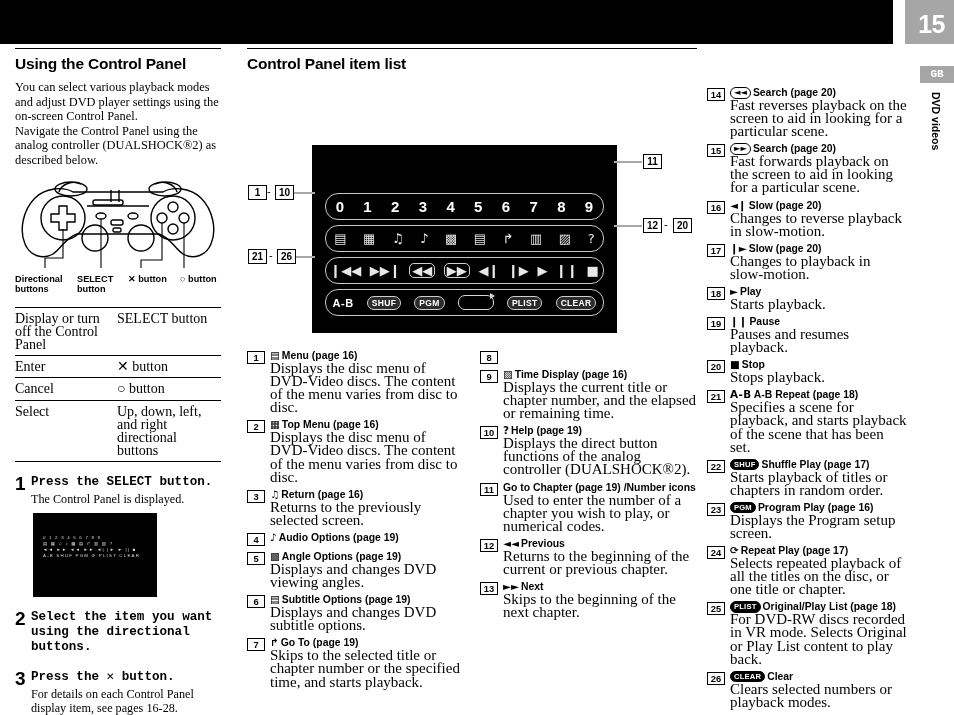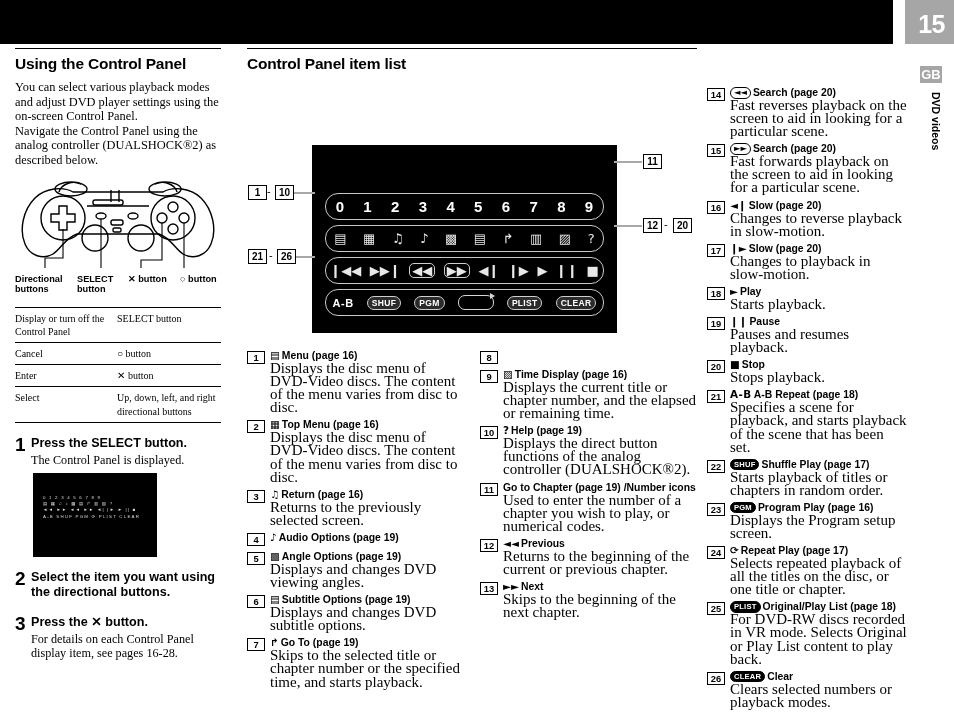--- a/index.html
+++ b/index.html
@@ -10,22 +10,22 @@
   }
   
   #top-black-bar{position:absolute;left:0;top:0;width:893px;height:44px;background:#000;}
   #page-number-band{position:absolute;left:905px;top:0;width:49px;height:44px;background:#a6a6a6;}
   #page-number-band .num{
     position:absolute;right:9px;bottom:5px;color:#fff;
     font-family:"Liberation Sans", sans-serif;font-weight:bold;font-size:25px;letter-spacing:-0.5px;
   }
   
   #lang-badge{
-    position:absolute;left:920px;top:66px;width:22px;height:17px;background:#a6a6a6;
-    color:#fff;font-family:Liberation Sans, sans-serif;font-weight:bold;font-size:13px;
+    position:absolute;left:920px;top:66px;width:34px;height:17px;background:#a6a6a6;
+    color:#fff;font-family:Liberation Mono, monospace;font-weight:bold;font-size:11px;
     text-align:center;line-height:17px;
   }
   #side-tab-label{
     position:absolute;left:920px;top:92px;width:22px;height:70px;
     font-family:"Liberation Sans", sans-serif;font-weight:bold;font-size:10.5px;color:#000;
     writing-mode:vertical-rl;text-orientation:mixed;
   }
   
   .col{position:absolute;top:48px;}
   #col-left{left:15px;width:206px;}
@@ -40,35 +40,35 @@
   p.body{font-size:12.4px;line-height:14.6px;margin:0 0 0 0;}
 
   
   #controller-figure{position:relative;width:206px;height:125px;margin-top:8px;}
   #controller-figure svg{display:block;}
   .ctrl-callout{
     position:absolute;font-family:"Liberation Sans", sans-serif;font-weight:bold;
     font-size:9.2px;line-height:10.4px;color:#000;
   }
   
-  table.ops{border-collapse:collapse;width:206px;margin-top:6px;font-size:10px;}
+  table.ops{border-collapse:collapse;width:206px;margin-top:6px;font-size:14px;}
   table.ops td{padding:4px 0 4px 0;vertical-align:top;line-height:13.2px;}
   table.ops td.c1{width:96px;padding-right:6px;}
   table.ops tr{border-bottom:1px solid #000;}
   table.ops tr.first{border-top:1.2px solid #000;}
 
   
   .step{display:flex;margin-top:13px;}
   .step .n{
     font-family:"Liberation Sans", sans-serif;font-weight:bold;font-size:19px;
     width:16px;flex:0 0 16px;line-height:17px;
   }
   .step .sbody{flex:1;}
   .step .shead{
-    font-family:Liberation Sans, sans-serif;font-weight:bold;font-size:12.6px;
+    font-family:Liberation Mono, monospace;font-weight:bold;font-size:12.6px;
     line-height:15px;margin-bottom:2px;
   }
   .step .stext{font-size:12.2px;line-height:14.2px;}
   #step1-screen{
     width:124px;height:84px;background:#000;margin:6px 0 2px 18px;position:relative;
   }
   #step1-screen .mini-rows{position:absolute;left:10px;top:22px;width:104px;}
   #step1-screen .mini-row{
     color:#d8d8d8;font-family:"Liberation Sans", sans-serif;font-size:4.4px;
     letter-spacing:1.2px;line-height:6.2px;white-space:nowrap;
@@ -208,26 +208,26 @@
     <div class="ctrl-callout" style="left:165px;top:98px;width:46px;">○ button</div>
   </div>
 
   <table class="ops">
     <tbody>
       <tr class="first">
         <td class="c1">Display or turn off the Control Panel</td>
         <td>SELECT button</td>
       </tr>
       <tr>
+        <td class="c1">Enter</td>
+        <td>✕ button</td>
+      </tr>
+      <tr>
         <td class="c1">Cancel</td>
         <td>○ button</td>
-      </tr>
-      <tr>
-        <td class="c1">Enter</td>
-        <td>✕ button</td>
       </tr>
       <tr>
         <td class="c1">Select</td>
         <td>Up, down, left, and right directional buttons</td>
       </tr>
     </tbody>
   </table>
 
   <div class="step">
     <div class="n">1</div>

